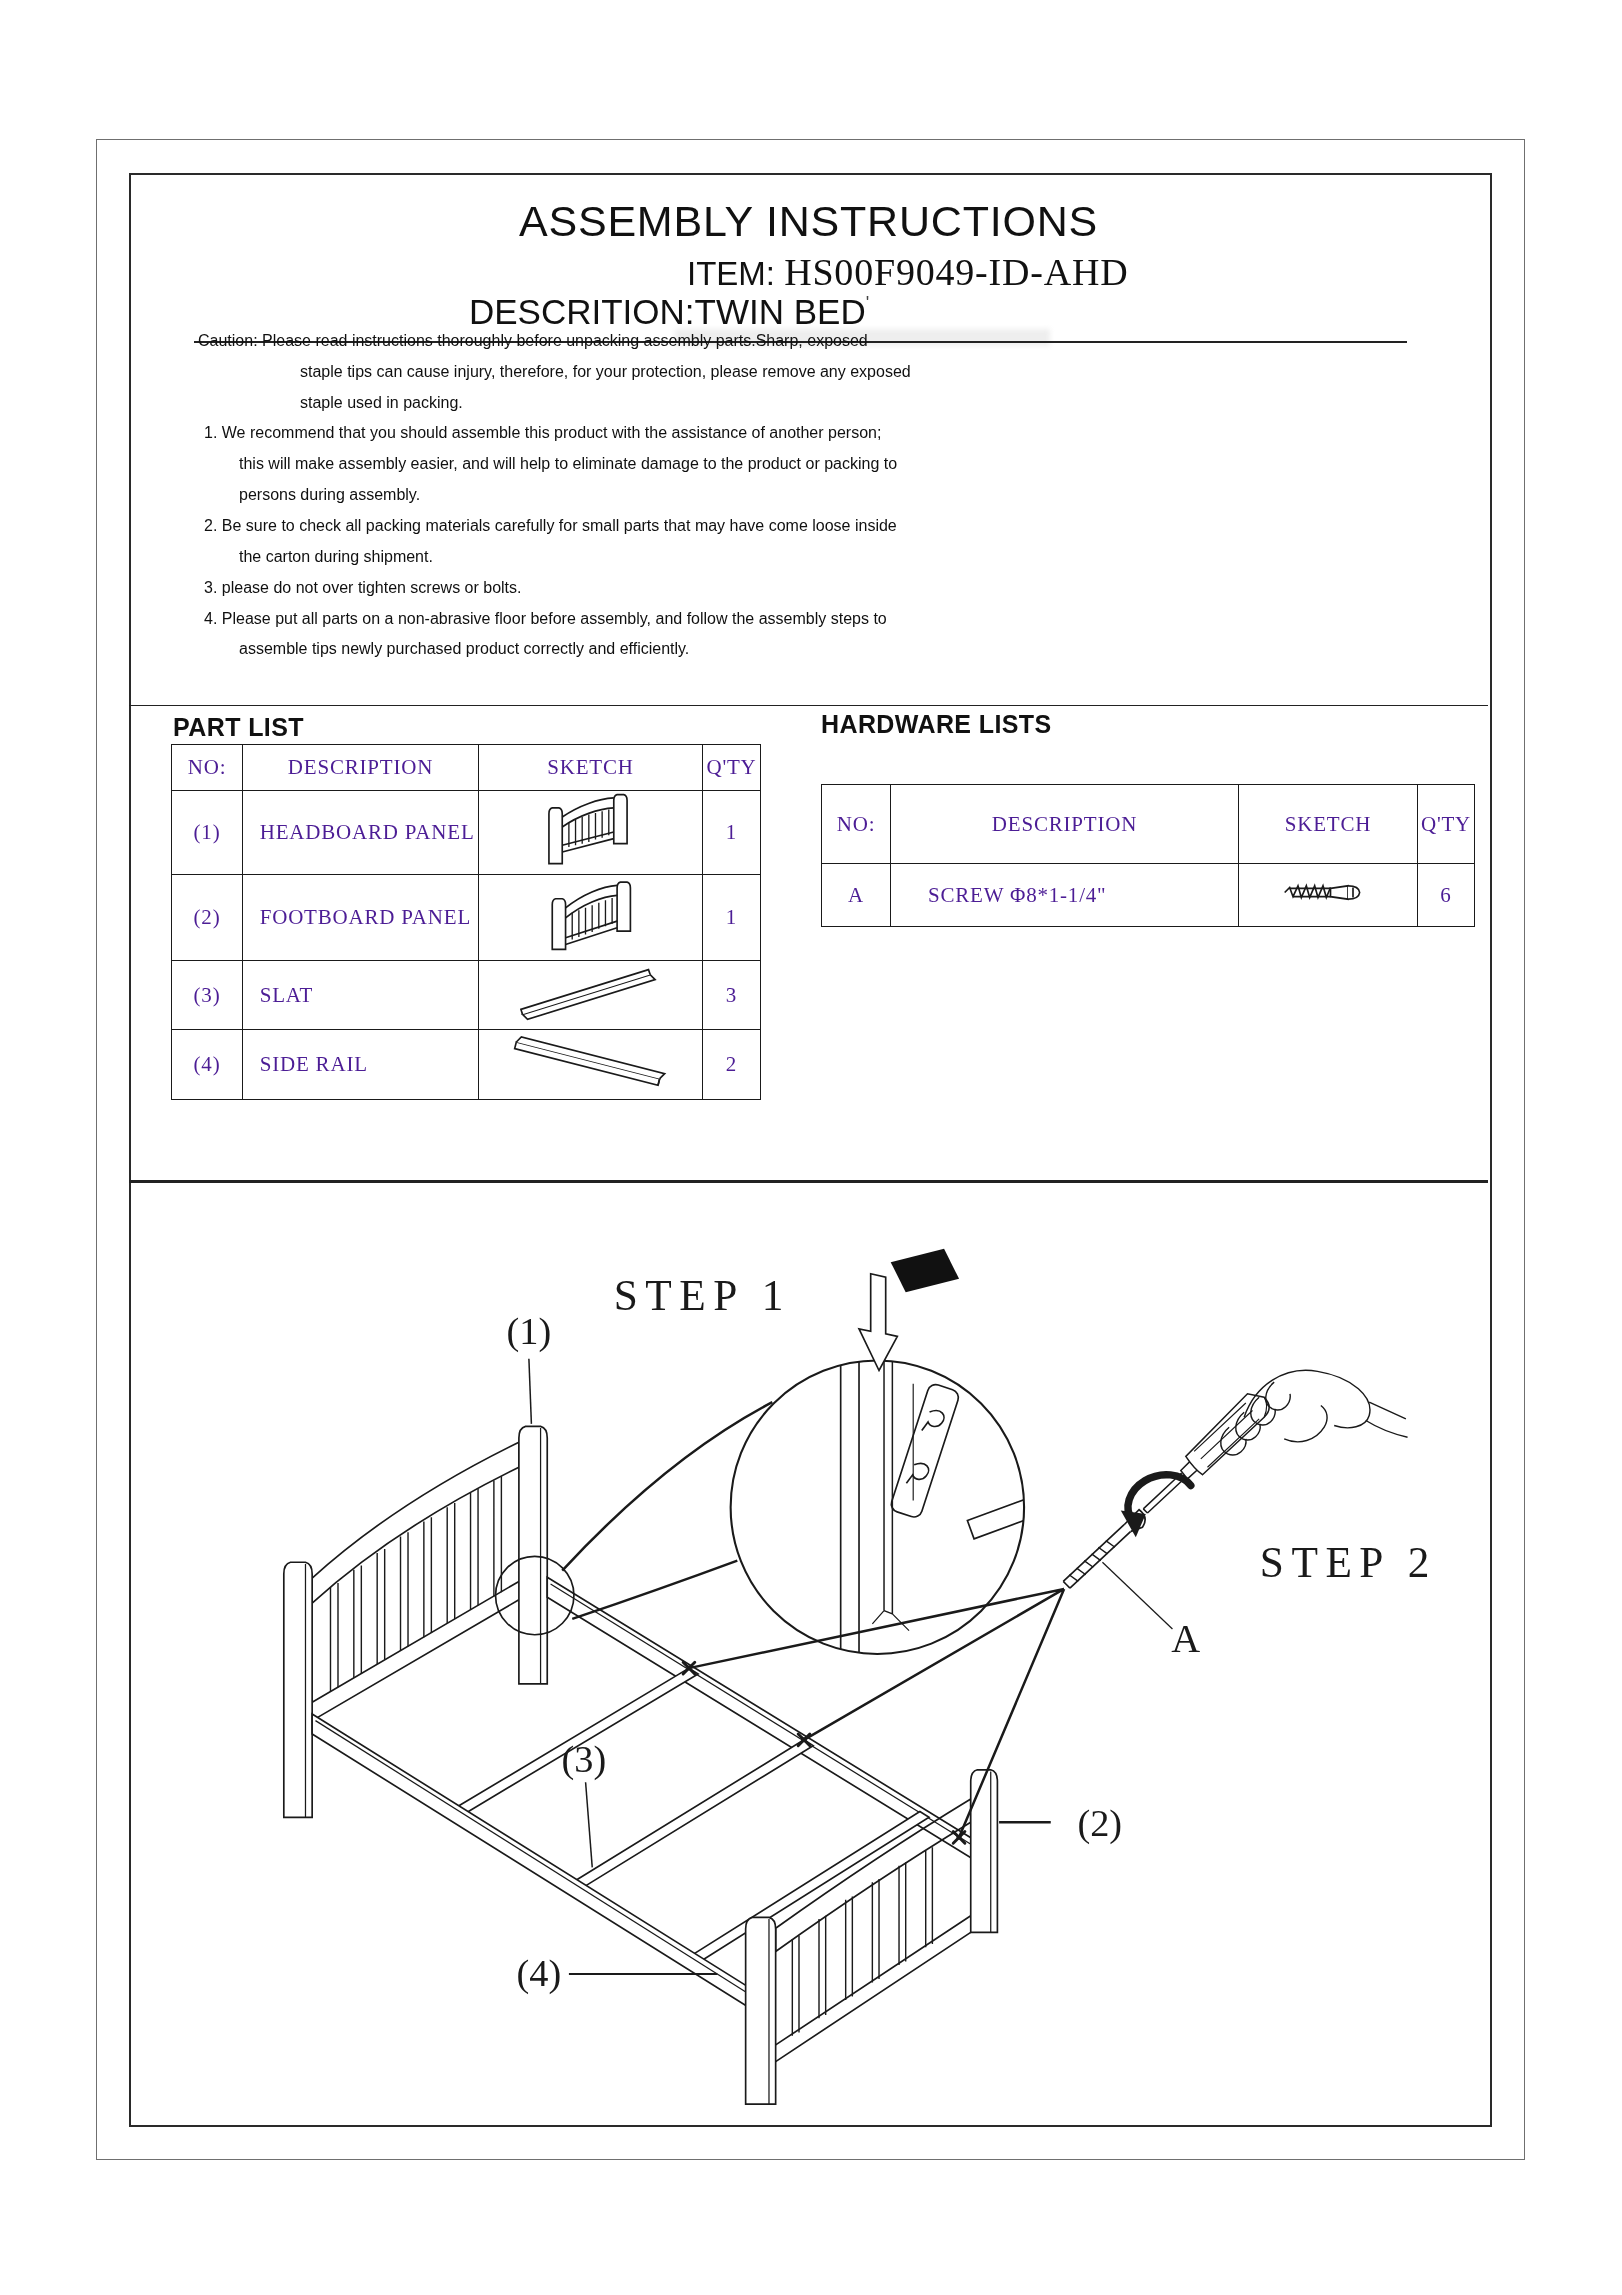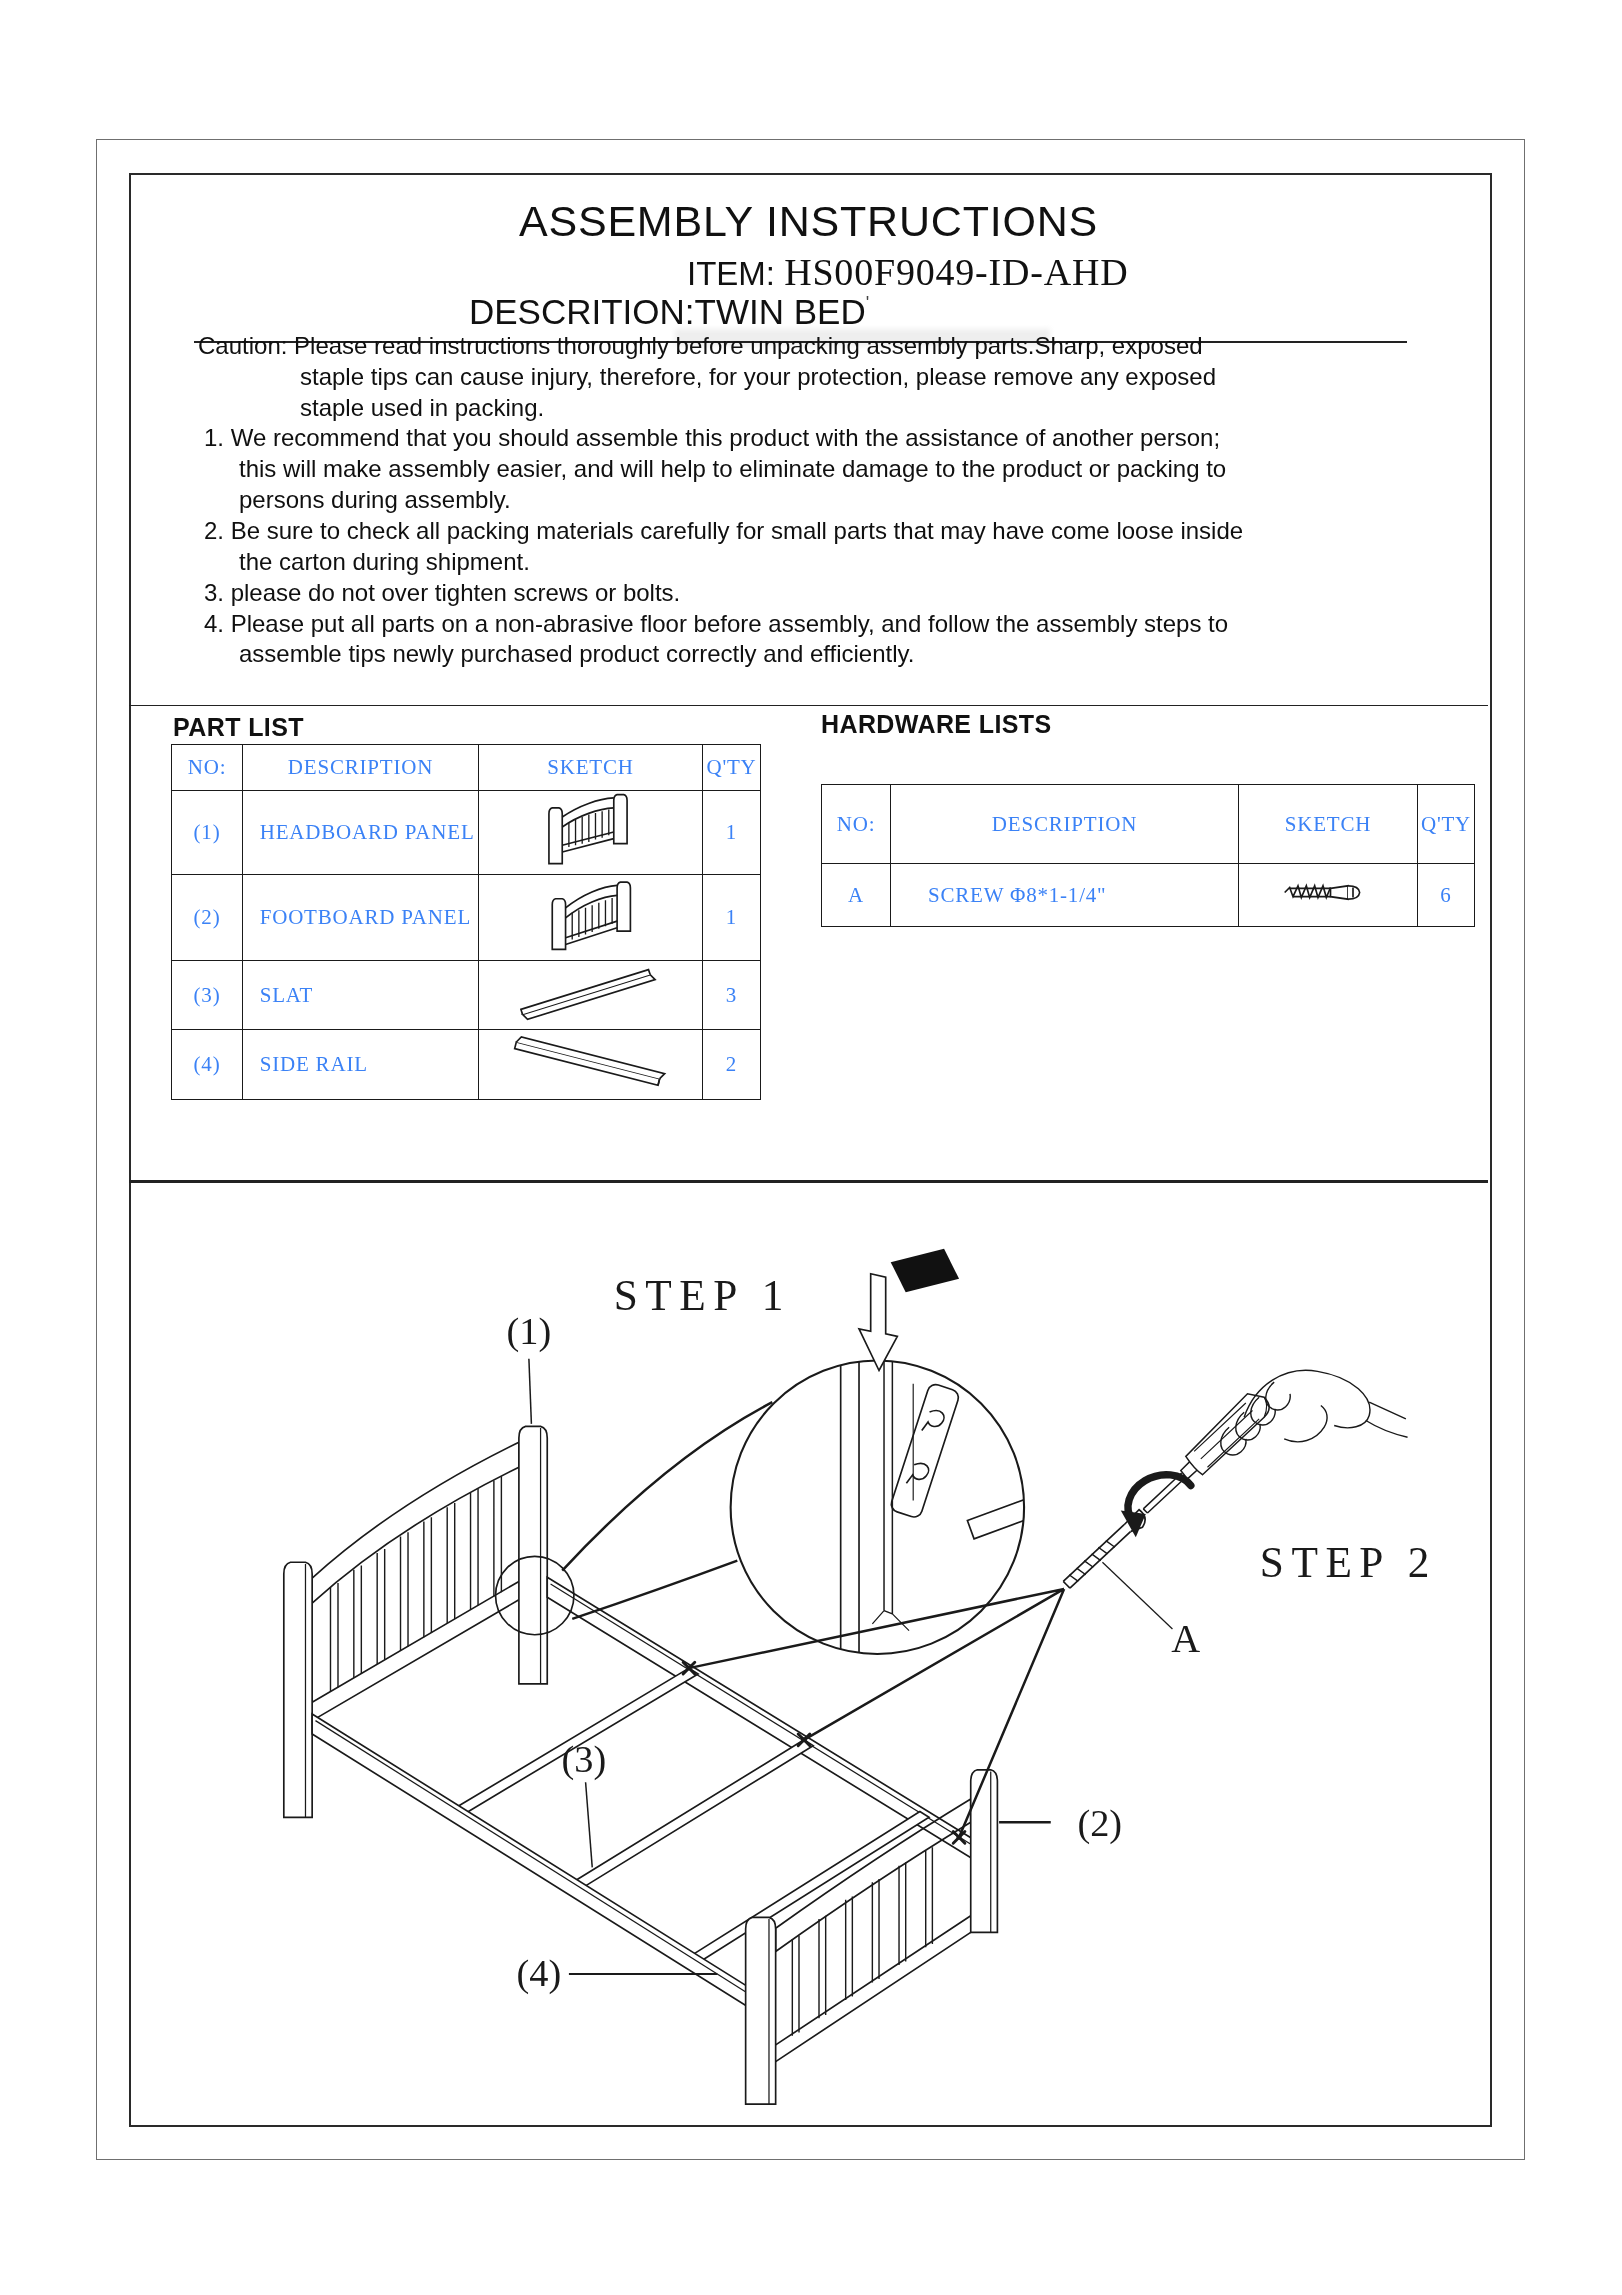--- a/index.html
+++ b/index.html
@@ -10,26 +10,26 @@
   .frame-inner{left:129px;top:173px;width:1359px;height:1950px;border:2.5px solid #2a2a2a;}
   
   .doc-title{left:129px;top:197px;width:1359px;text-align:center;font-size:43px;letter-spacing:0.8px;color:#111;}
   .item-line{left:687px;top:250px;font-size:33px;color:#111;}
   .item-line .val{font-family:"Liberation Serif",serif;font-size:38px;letter-spacing:0.8px;}
   .descr-line{left:469px;top:292px;font-size:35px;color:#111;}
   .stray{font-size:18.3px;vertical-align:15px;color:#444;}
   .title-underline{left:194px;top:341px;width:1213px;height:0;border-top:2.5px solid #222;}
   .smudge{left:675px;top:329px;width:375px;height:16.7px;background:#cfcfcf;opacity:.35;filter:blur(2.5px);}
   
-  .note-line{position:absolute;font-size:24px;white-space:nowrap;color:#101010;}
+  .note-line{position:absolute;font-size:16px;white-space:nowrap;color:#101010;}
   
   .sec-title{font-size:25px;font-weight:bold;color:#111;letter-spacing:0.4px;}
   
   table.sheet{position:absolute;border-collapse:collapse;table-layout:fixed;background:#fff;}
-  table.sheet td,table.sheet th{border:1.7px solid #1a1a1a;font-family:"Liberation Serif",serif;font-weight:normal;font-size:21px;letter-spacing:0.8px;color:#3b82f6;overflow:hidden;}
+  table.sheet td,table.sheet th{border:1.7px solid #1a1a1a;font-family:"Liberation Serif",serif;font-weight:normal;font-size:21px;letter-spacing:0.8px;color:#4c1d95;overflow:hidden;}
   table.sheet .c{text-align:center;}
   table.sheet .dleft{text-align:left;padding-left:16.7px;}
   svg text{font-family:"Liberation Serif",serif;fill:#1a1a1a;}
   .lineart{stroke:#1a1a1a;fill:none;stroke-width:2;}
 </style>
 </head>
 <body>
 
 <div class="abs frame-outer"></div>
 <div class="abs frame-inner"></div>

